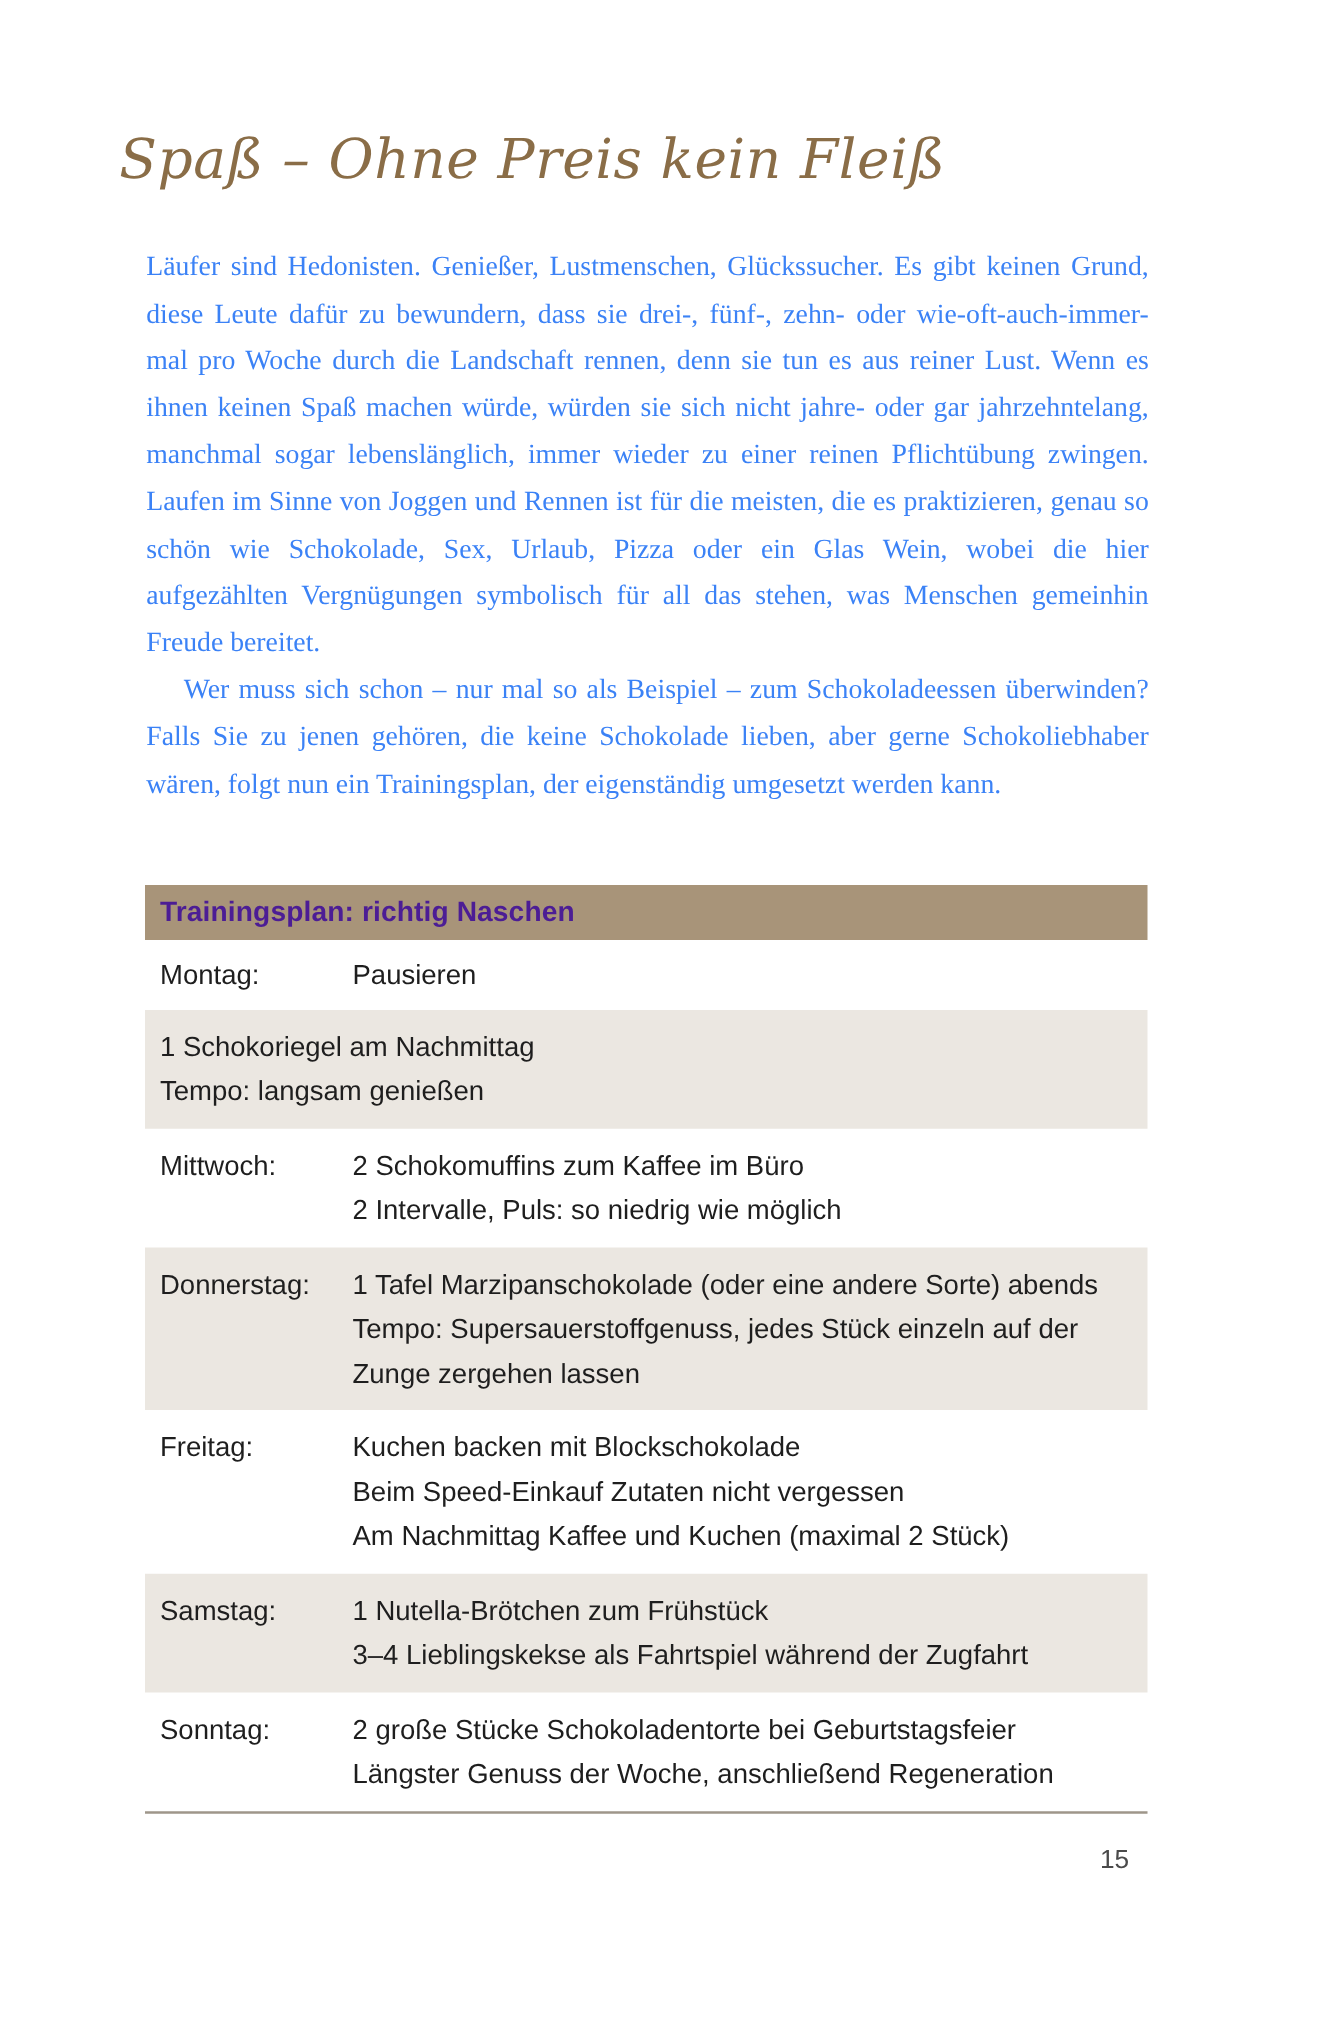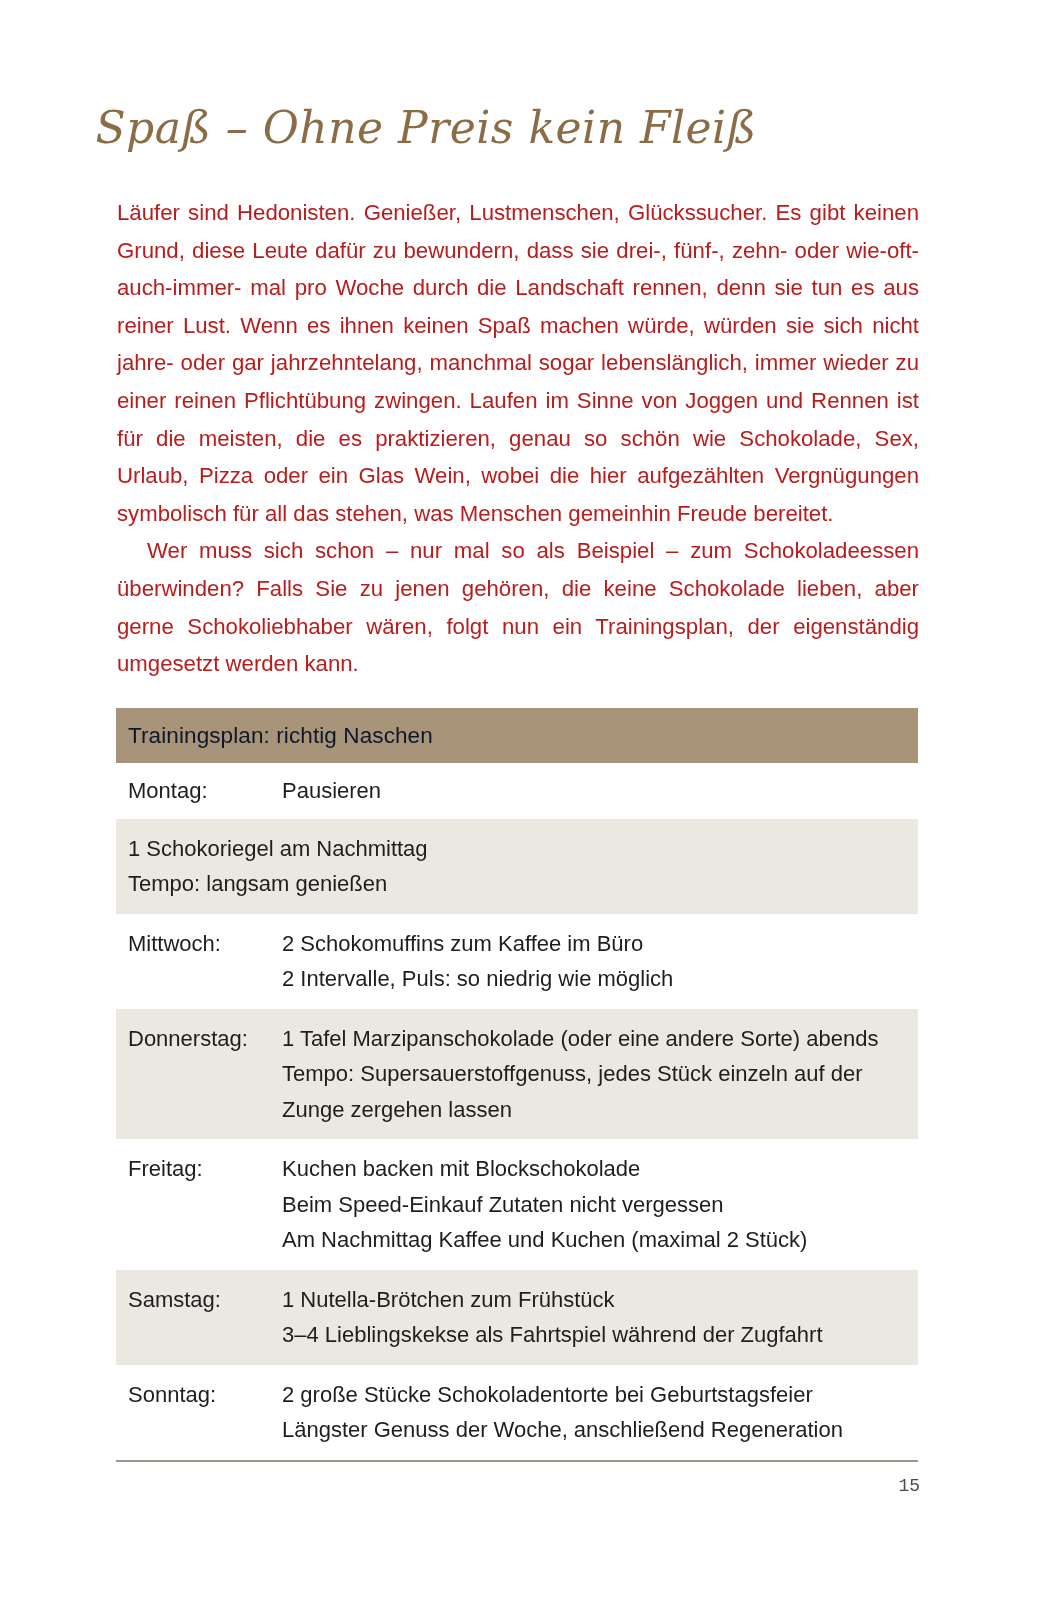--- a/index.html
+++ b/index.html
@@ -29,41 +29,42 @@
       line-height: 64px;
     }
     .body-text {
       position: absolute;
       left: 117px;
       top: 194px;
       width: 802px;
       font-size: 22.2px;
       line-height: 37.6px;
       text-align: justify;
-      color: #b91c1c;
+      color: #3b82f6;
+      font-family: Liberation Serif, serif;
     }
     .body-text p {
       margin: 0;
     }
     .body-text p.indent {
       text-indent: 30px;
     }
     .plan-table {
       position: absolute;
       left: 116px;
       top: 708px;
       width: 802px;
       border-collapse: collapse;
     }
     .plan-header {
       background: #a89479;
-      color: #0f172a;
-      height: 55px;
+      color: #4c1d95;
+      height: 44px;
       font-size: 22.5px;
-      font-weight: normal;
+      font-weight: bold;
       padding: 0 12px;
       display: flex;
       align-items: center;
       letter-spacing: 0.1px;
     }
     .plan-row {
       display: flex;
       padding: 12px 12px 12px 12px;
       font-size: 22px;
       line-height: 35.5px;
@@ -80,23 +81,23 @@
       flex: 1;
     }
     .plan-line {
       display: block;
     }
     .page-number {
       position: absolute;
       left: 880px;
       top: 1476px;
       width: 40px;
-      text-align: right;
-      font-family: Liberation Mono, monospace;
-      font-size: 18px;
+      text-align: left;
+      font-family: Liberation Sans, sans-serif;
+      font-size: 21px;
       color: #4a4a4a;
     }
   </style>
 </head>
 <body>
 
 <h1 class="page-title" style="margin:0;font-weight:normal;">Spaß – Ohne Preis kein Fleiß</h1>
 
 <div class="body-text">
   <p>Läufer sind Hedonisten. Genießer, Lustmenschen, Glückssucher. Es gibt keinen Grund, diese Leute dafür zu bewundern, dass sie drei-, fünf-, zehn- oder wie-oft-auch-immer- mal pro Woche durch die Landschaft rennen, denn sie tun es aus reiner Lust. Wenn es ihnen keinen Spaß machen würde, würden sie sich nicht jahre- oder gar jahrzehntelang, manchmal sogar lebenslänglich, immer wieder zu einer reinen Pflichtübung zwingen. Laufen im Sinne von Joggen und Rennen ist für die meisten, die es praktizieren, genau so schön wie Schokolade, Sex, Urlaub, Pizza oder ein Glas Wein, wobei die hier aufgezählten Vergnügungen symbolisch für all das stehen, was Menschen gemeinhin Freude bereitet.</p>

